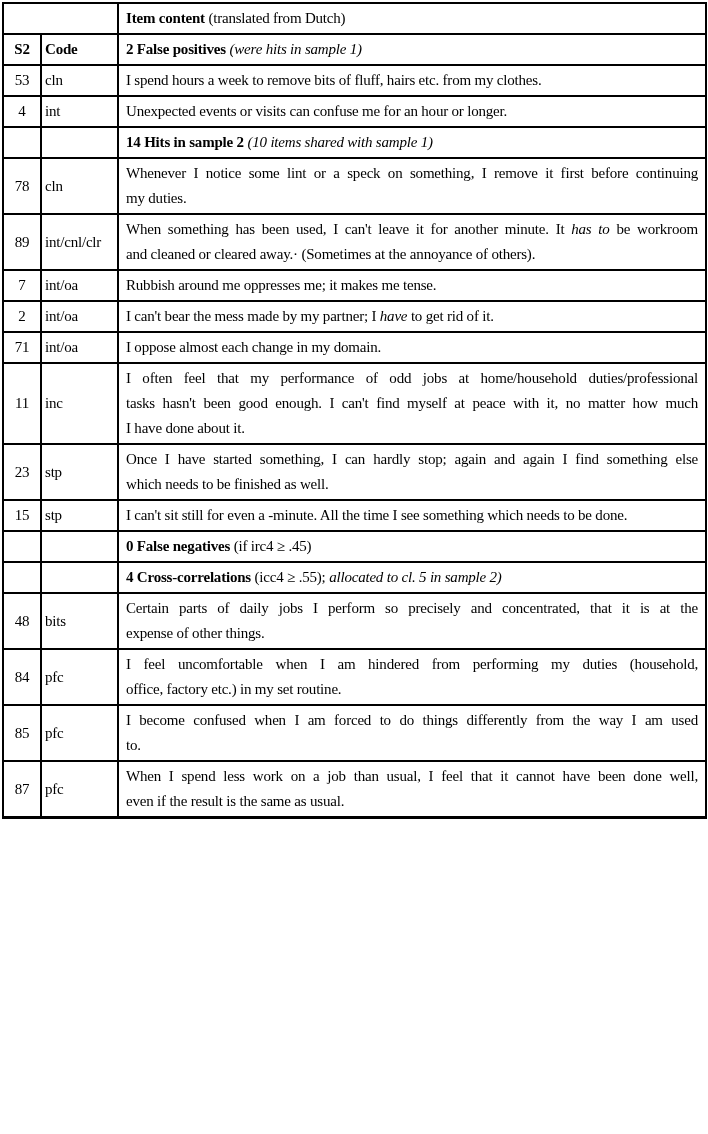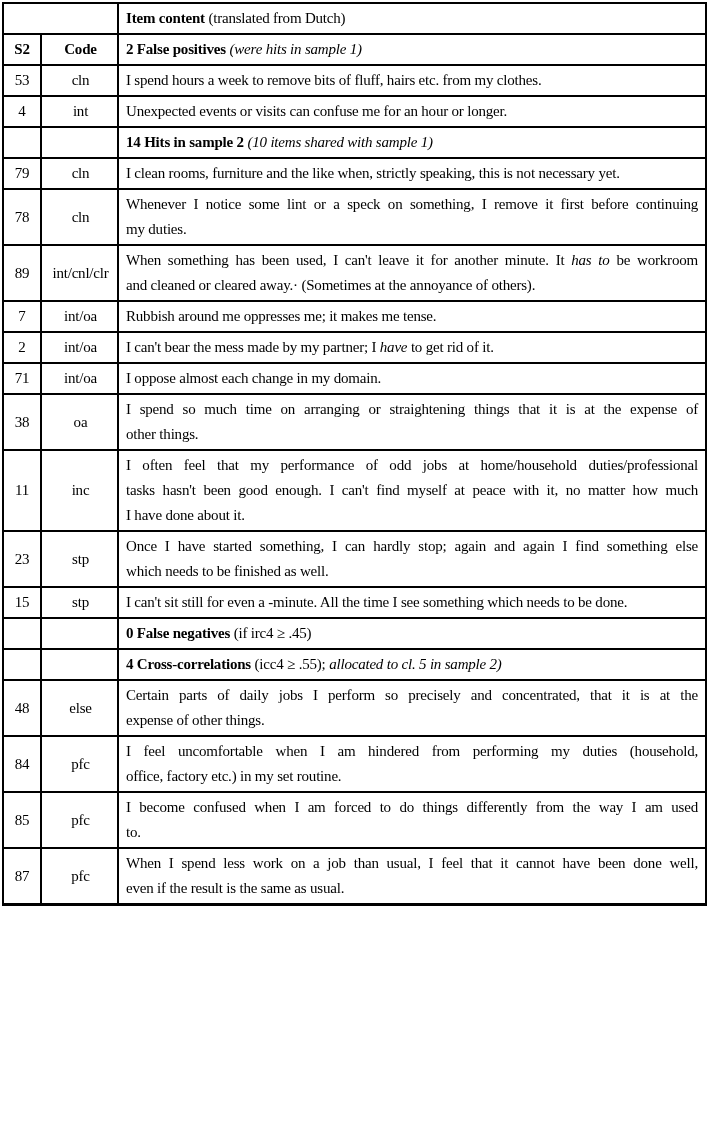--- a/index.html
+++ b/index.html
@@ -32,21 +32,21 @@
   td {
     border: 2px solid #000000;
     vertical-align: middle;
     overflow: hidden;
   }
   td.c1 {
     text-align: center;
     padding: 2px 1px;
   }
   td.c2 {
-    text-align: center;
+    text-align: left;
     padding: 2px 1px 2px 3px;
   }
   td.c3 {
     text-align: left;
     padding: 2px 7px;
   }
   .cline {
     line-height: 25px;
     min-height: 25px;
   }
@@ -98,27 +98,20 @@
           </td>
         </tr>
         <tr>
           <td class="c1"></td>
           <td class="c2"></td>
           <td class="c3">
             <div class="cline"><span class="b">14 Hits in sample 2</span><span> </span><span class="i">(10 items shared with sample 1)</span></div>
           </td>
         </tr>
         <tr>
-          <td class="c1">79</td>
-          <td class="c2">cln</td>
-          <td class="c3">
-            <div class="cline"><span>I clean rooms, furniture and the like when, strictly speaking, this is not necessary yet.</span></div>
-          </td>
-        </tr>
-        <tr>
           <td class="c1">78</td>
           <td class="c2">cln</td>
           <td class="c3">
             <div class="cline jl"><span>Whenever I notice some lint or a speck on something, I remove it first before continuing</span></div>
             <div class="cline"><span>my duties.</span></div>
           </td>
         </tr>
         <tr>
           <td class="c1">89</td>
           <td class="c2">int/cnl/clr</td>
@@ -139,28 +132,20 @@
           <td class="c2">int/oa</td>
           <td class="c3">
             <div class="cline"><span>I can't bear the mess made by my partner; I </span><span class="i">have</span><span> to get rid of it.</span></div>
           </td>
         </tr>
         <tr>
           <td class="c1">71</td>
           <td class="c2">int/oa</td>
           <td class="c3">
             <div class="cline"><span>I oppose almost each change in my domain.</span></div>
-          </td>
-        </tr>
-        <tr>
-          <td class="c1">38</td>
-          <td class="c2">oa</td>
-          <td class="c3">
-            <div class="cline jl"><span>I spend so much time on arranging or straightening things that it is at the expense of</span></div>
-            <div class="cline"><span>other things.</span></div>
           </td>
         </tr>
         <tr>
           <td class="c1">11</td>
           <td class="c2">inc</td>
           <td class="c3">
             <div class="cline jl"><span>I often feel that my performance of odd jobs at home/household duties/professional</span></div>
             <div class="cline jl"><span>tasks hasn't been good enough. I can't find myself at peace with it, no matter how much</span></div>
             <div class="cline"><span>I have done about it.</span></div>
           </td>
@@ -189,21 +174,21 @@
         </tr>
         <tr>
           <td class="c1"></td>
           <td class="c2"></td>
           <td class="c3">
             <div class="cline"><span class="b">4 Cross-correlations</span><span> (icc4 ≥ .55); </span><span class="i">allocated to cl. 5 in sample 2)</span></div>
           </td>
         </tr>
         <tr>
           <td class="c1">48</td>
-          <td class="c2">else</td>
+          <td class="c2">bits</td>
           <td class="c3">
             <div class="cline jl"><span>Certain parts of daily jobs I perform so precisely and concentrated, that it is at the</span></div>
             <div class="cline"><span>expense of other things.</span></div>
           </td>
         </tr>
         <tr>
           <td class="c1">84</td>
           <td class="c2">pfc</td>
           <td class="c3">
             <div class="cline jl"><span>I feel uncomfortable when I am hindered from performing my duties (household,</span></div>

